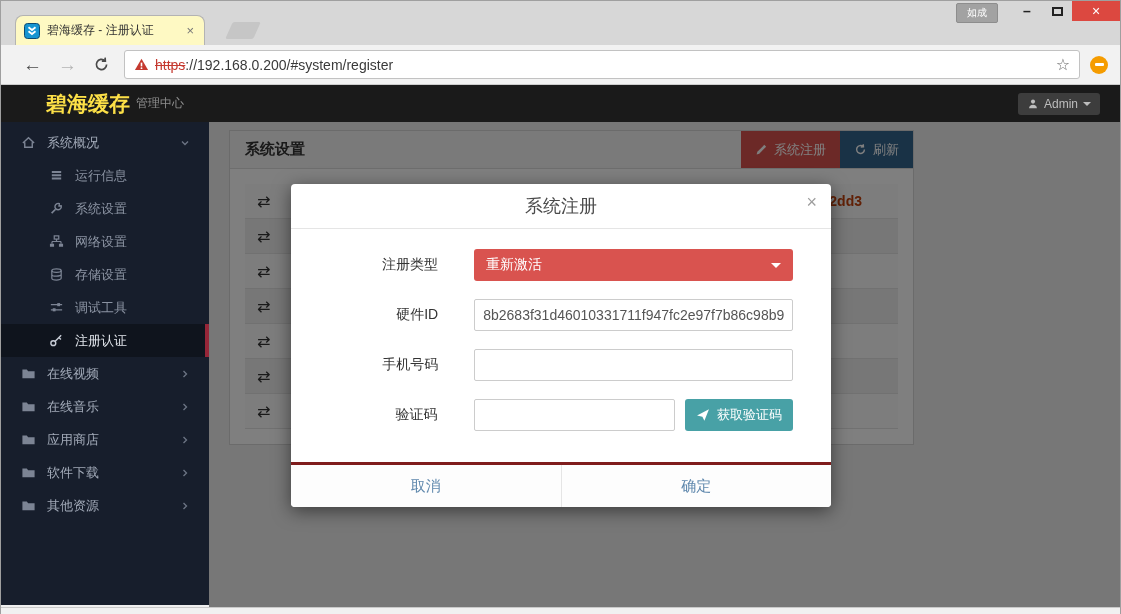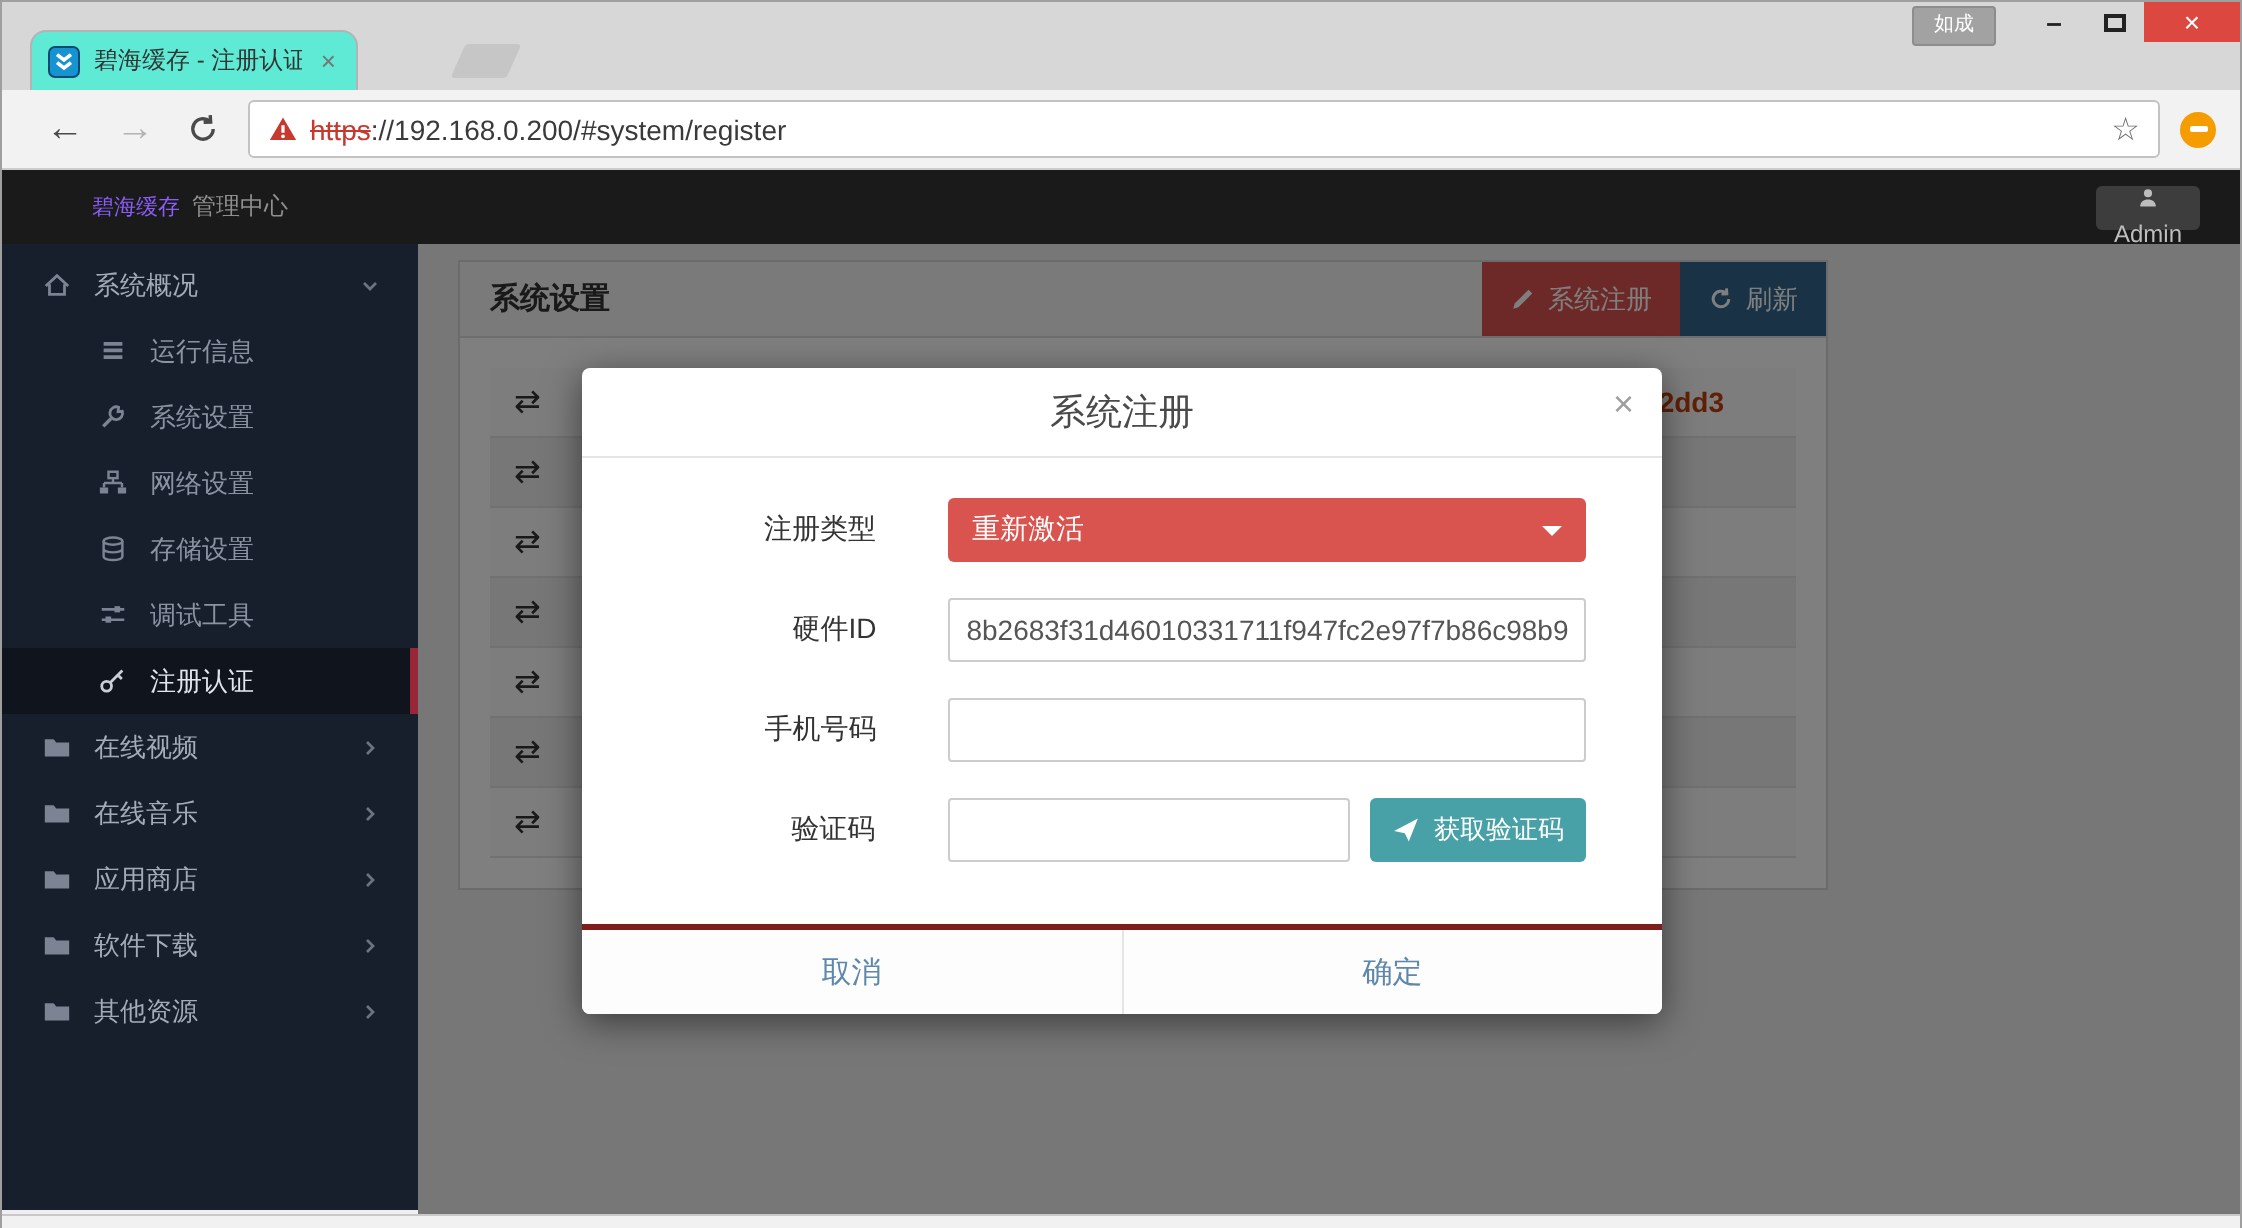--- a/index.html
+++ b/index.html
@@ -10,22 +10,22 @@
     background:#ffffff;
   }
   .window {
     position:relative; width:1121px; height:614px;
     border:1px solid #9f9f9f; background:#d7d7d7;
   }
 
   
   .titlebar { position:relative; height:44px; background:#d7d7d7; }
   .tab {
-    position:absolute; left:14px; bottom:0; width:164px; height:30px;
-    background:#5eead4; border:1px solid #b3b3b3; border-bottom:none;
+    position:absolute; left:14px; bottom:0; width:190px; height:30px;
+    background:#fef9c3; border:1px solid #b3b3b3; border-bottom:none;
     border-radius:8px 8px 0 0; display:flex; align-items:center;
     padding:0 8px; gap:7px;
   }
   .tab-title { flex:1; font-size:12px; color:#333; white-space:nowrap; overflow:hidden; }
   .tab-close { font-size:13px; color:#777; cursor:default; padding:0 2px; }
   .newtab {
     position:absolute; left:228px; bottom:6px; width:28px; height:17px;
     background:#c6c6c6; transform:skewX(-24deg); border-radius:2px;
   }
   .win-controls { position:absolute; top:0; right:0; height:22px; display:flex; align-items:flex-start; }
@@ -61,26 +61,26 @@
   }
   .ext-icon::after { content:""; width:9px; height:3px; background:#fff; border-radius:1px; }
 
   
   .page { position:relative; height:522px; background:#efefef; overflow:hidden; }
 
   .app-header {
     position:absolute; left:0; top:0; right:0; height:37px;
     background:#1a1a1a; display:flex; align-items:center; padding-left:45px;
   }
-  .brand { font-size:11px; font-weight:normal; color:#8b5cf6; }
+  .brand { font-size:21px; font-weight:bold; color:#fde047; }
   .brand-suffix { font-size:12px; color:#8f8f8f; margin-left:6px; }
   .admin-btn {
     position:absolute; right:20px; top:8px; height:22px;
     background:#3d3d3d; border-radius:3px; color:#bdbdbd; font-size:12px;
-    display:flex; align-items:center; gap:5px; padding:0 9px;flex-direction:column;
+    display:flex; align-items:center; gap:5px; padding:0 9px;
   }
   .caret-down {
     width:0; height:0; border-left:4px solid transparent; border-right:4px solid transparent;
     border-top:4px solid currentColor;
   }
 
   
   .sidebar {
     position:absolute; left:0; top:37px; bottom:2px; width:208px;
     background:#171e2c; padding-top:4px;

